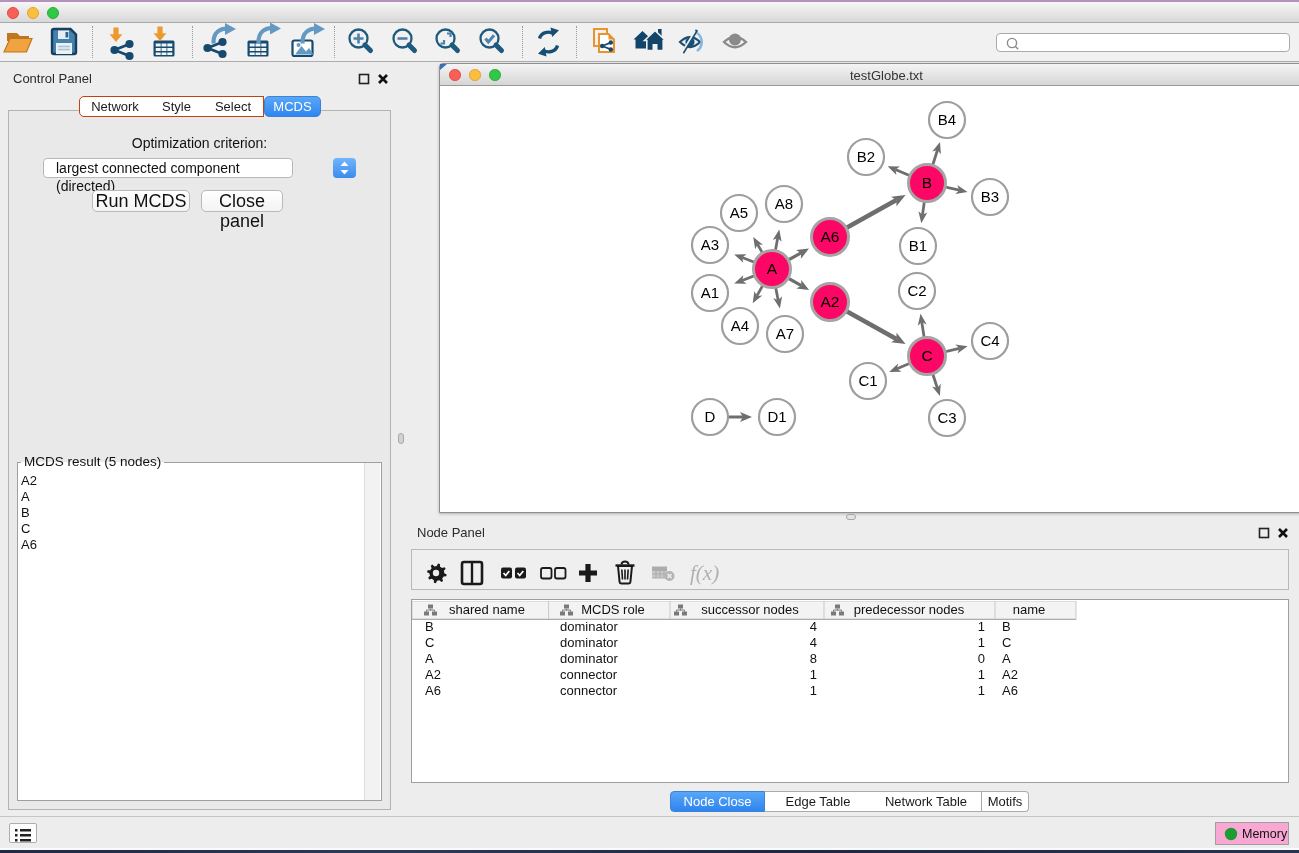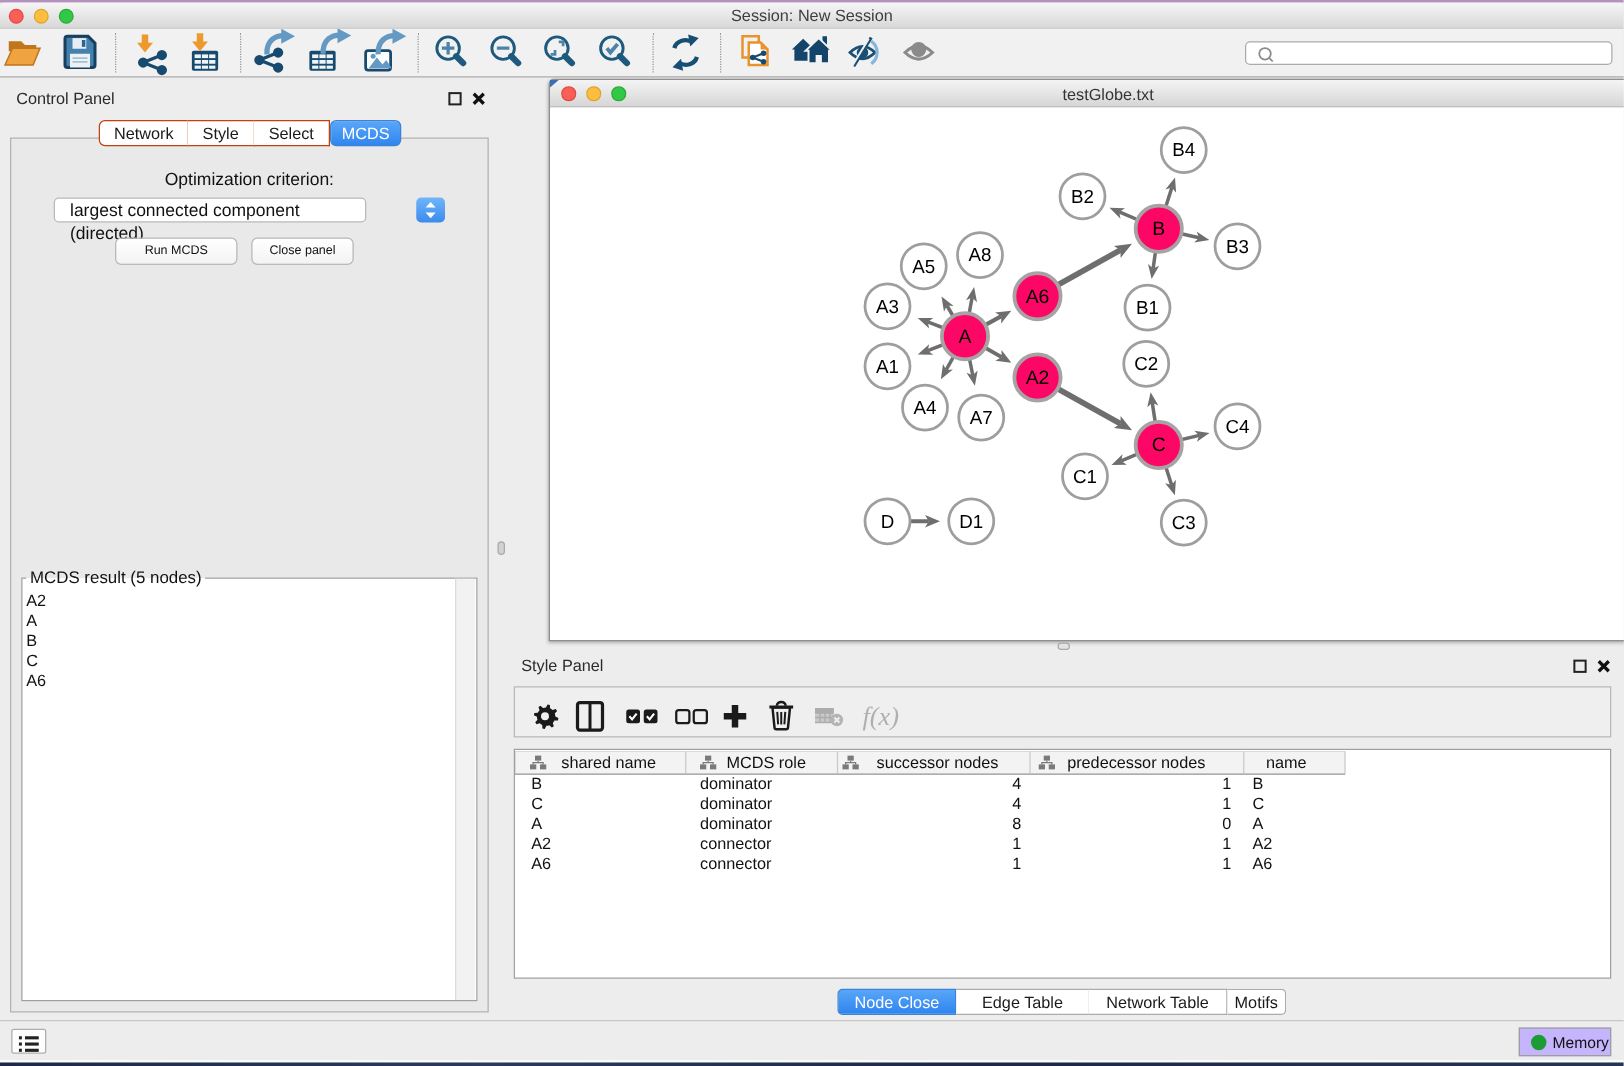--- a/index.html
+++ b/index.html
@@ -14,50 +14,49 @@
 .sep { position:absolute; top:3px; height:32px; width:0; border-left:1px dotted #999; }
 #search { position:absolute; left:996px; top:10px; width:294px; height:19px; background:#fff; border:1px solid #ababab; border-radius:4px; }
 #cpTitle { left:13px; top:71px; font-size:13px; color:#2b2b2b; }
 
 .tab { position:absolute; top:96px; height:21px; background:#fff; border:1px solid #c2410c; font-size:13px; color:#1a1a1a; text-align:center; line-height:19px; }
 .tab.sel { background:linear-gradient(#5aa7f8,#2f86ef); color:#fff; border-color:#3c82d6; }
 #tabpanel { left:8px; top:110px; width:383px; height:700px; background:#e9e9e9; border:1px solid #b3b3b3; }
 #optlabel { left:9px; top:135px; width:381px; text-align:center; font-size:14px; color:#111; }
 #cselect { left:43px; top:158px; width:250px; height:20px; background:#fff; border:1px solid #b9b9b9; border-radius:4px; font-size:14px; color:#111; line-height:18px; padding-left:12px; }
 #cselcap { left:333px; top:158px; width:23px; height:20px; border-radius:4px; background:linear-gradient(#71b6fa,#3a8bee); }
-.btn { position:absolute; top:190px; height:22px; background:linear-gradient(#ffffff,#f3f3f3); border:1px solid #b9b9b9; border-radius:5px; font-size:10px; color:#111; text-align:center; line-height:20px; }
+.btn { position:absolute; top:190px; height:22px; background:linear-gradient(#ffffff,#f3f3f3); border:1px solid #b9b9b9; border-radius:5px; font-size:18px; color:#111; text-align:center; line-height:20px; }
 
 #fsbox { left:17px; top:462px; width:365px; height:339px; background:#fff; border:1px solid #9f9f9f; }
 #fslegend { left:21px; top:455px; height:14px; padding:0 3px; font-size:13.5px; color:#111; line-height:14px; background:linear-gradient(#e9e9e9 50%,#ffffff 50%); }
 #fslist { left:21px; top:473px; font-size:13px; color:#111; line-height:16px; }
 #fsscroll { left:364px; top:463px; width:16px; height:337px; background:#f2f2f2; border-left:1px solid #dcdcdc; }
 
 #netwin { left:403px; top:63px; width:895px; height:450px; background:#fff; border:1px solid #8f8f8f; border-radius:4px 4px 0 0; box-shadow:0 1px 3px rgba(0,0,0,0.25);margin-left:36px; }
 #nettb { position:absolute; left:0; top:0; width:893px; height:22px; background:linear-gradient(#f4f4f4,#d6d6d6); border-bottom:1px solid #999; border-radius:4px 4px 0 0; }
 #nettb .t { position:absolute; left:0; right:0; top:4px; text-align:center; font-size:13px; color:#343434; }
 
 #tpTitle { left:417px; top:525px; font-size:13px; color:#2b2b2b; }
 #tptoolbar { left:411px; top:549px; width:878px; height:41px; background:#efefef; border:1px solid #b9b9b9; }
 #tptable { left:411px; top:599px; width:878px; height:184px; background:#fff; border:1px solid #9f9f9f; }
 .btab { position:absolute; top:791px; height:21px; background:#fff; border:1px solid #ababab; font-size:13px; color:#1a1a1a; text-align:center; line-height:19px; }
 .btab.sel { background:linear-gradient(#58a6f8,#2e85ef); color:#fff; border-color:#3c82d6; }
 #statusline { left:0; top:816px; width:1299px; height:0; border-top:1px solid #c6c6c6; }
 #hambtn { left:9px; top:823px; width:28px; height:20px; background:#fdfdfd; border:1px solid #adadad; border-radius:2px; }
-#membtn { left:1215px; top:822px; width:74px; height:23px; background:#c4b5fd; border:1px solid #9e9e9e; font-size:12.5px; color:#111; }
+#membtn { left:1215px; top:822px; width:74px; height:23px; background:#f9a8d4; border:1px solid #9e9e9e; font-size:12.5px; color:#111; }
 #bottomstrip { left:0; top:850px; width:1299px; height:3px; background:linear-gradient(90deg,#1d2947,#2a3a5e 30%,#1c2845 60%,#253354); }
 #bottomline { left:0; top:848px; width:1299px; height:2px; background:#fbfbfb; }
 </style>
 </head>
 <body>
 <div id="deskTop" class="abs"></div>
 <div id="titlebar" class="abs">
   <div class="light" style="left:7px;background:#f95f57;border:1px solid #e04b42;"></div>
   <div class="light" style="left:27px;background:#fbbe3f;border:1px solid #e0a32e;"></div>
   <div class="light" style="left:47px;background:#33c748;border:1px solid #27ad38;"></div>
-  <div class="t">Session: New Session</div>
 </div>
 <div id="toolbar" class="abs">
 <div class="sep" style="left:92px"></div>
     <div class="sep" style="left:192px"></div>
 <div class="sep" style="left:334px"></div>
     <div class="sep" style="left:522px"></div>
 <div class="sep" style="left:576px"></div>
 <svg width="1299" height="38" style="position:absolute;left:0;top:0">
 <defs>
 <g id="dnarrow">
@@ -281,21 +280,21 @@
 <circle cx="543" cy="332" r="18" fill="#ffffff" stroke="#9e9e9e" stroke-width="2.2"></circle>
 <text x="543" y="337" font-size="15px" fill="#000" text-anchor="middle" font-family="Liberation Sans, sans-serif">C3</text>
 <circle cx="586" cy="255" r="18" fill="#ffffff" stroke="#9e9e9e" stroke-width="2.2"></circle>
 <text x="586" y="260" font-size="15px" fill="#000" text-anchor="middle" font-family="Liberation Sans, sans-serif">C4</text>
 <circle cx="306" cy="331" r="18" fill="#ffffff" stroke="#9e9e9e" stroke-width="2.2"></circle>
 <text x="306" y="336" font-size="15px" fill="#000" text-anchor="middle" font-family="Liberation Sans, sans-serif">D</text>
 <circle cx="373" cy="331" r="18" fill="#ffffff" stroke="#9e9e9e" stroke-width="2.2"></circle>
 <text x="373" y="336" font-size="15px" fill="#000" text-anchor="middle" font-family="Liberation Sans, sans-serif">D1</text>
 </svg>
 
-<div id="tpTitle" class="abs">Style Panel</div>
+<div id="tpTitle" class="abs">Node Panel</div>
 <svg class="abs" style="left:1257px;top:526px" width="36" height="14">
 <rect x="2.5" y="2.5" width="9" height="9" fill="none" stroke="#222" stroke-width="1.6"></rect>
 <path d="M22,3 l8,8 M30,3 l-8,8" stroke="#111" stroke-width="2.6"></path>
 </svg>
 <div id="tptoolbar" class="abs">
 <svg width="876" height="39" style="position:absolute;left:0;top:3px">
 
 <g transform="translate(24,20) scale(0.88)">
         <path d="M0,-11 l2.2,0 0.8,3 a8,8 0 0 1 2.5,1.05 l2.7,-1.55 1.55,1.55 -1.55,2.7 a8,8 0 0 1 1.05,2.5 l3,0.8 0,2.2 -3,0.8 a8,8 0 0 1 -1.05,2.5 l1.55,2.7 -1.55,1.55 -2.7,-1.55 a8,8 0 0 1 -2.5,1.05 l-0.8,3 -2.2,0 -0.8,-3 a8,8 0 0 1 -2.5,-1.05 l-2.7,1.55 -1.55,-1.55 1.55,-2.7 a8,8 0 0 1 -1.05,-2.5 l-3,-0.8 0,-2.2 3,-0.8 a8,8 0 0 1 1.05,-2.5 l-1.55,-2.7 1.55,-1.55 2.7,1.55 a8,8 0 0 1 2.5,-1.05 z" fill="#1a1a1a" transform="rotate(12)"></path>
         <circle cx="0" cy="0" r="3.6" fill="#efefef"></circle>

